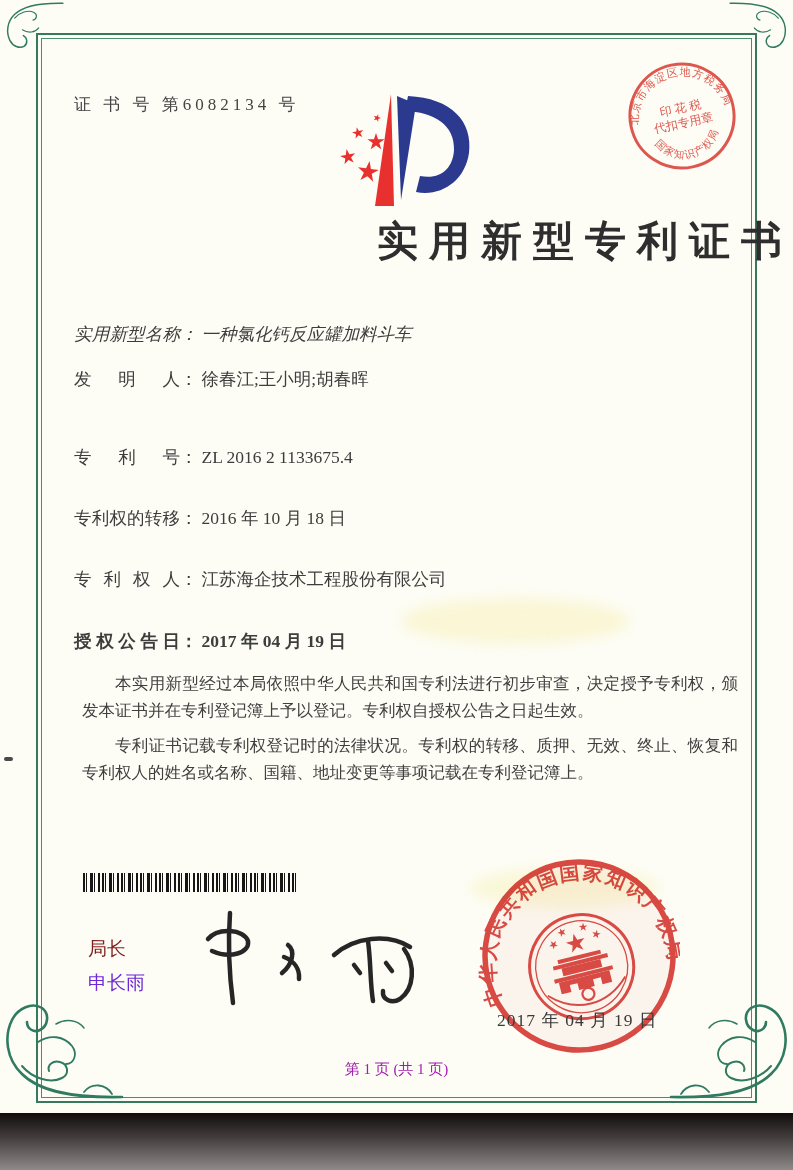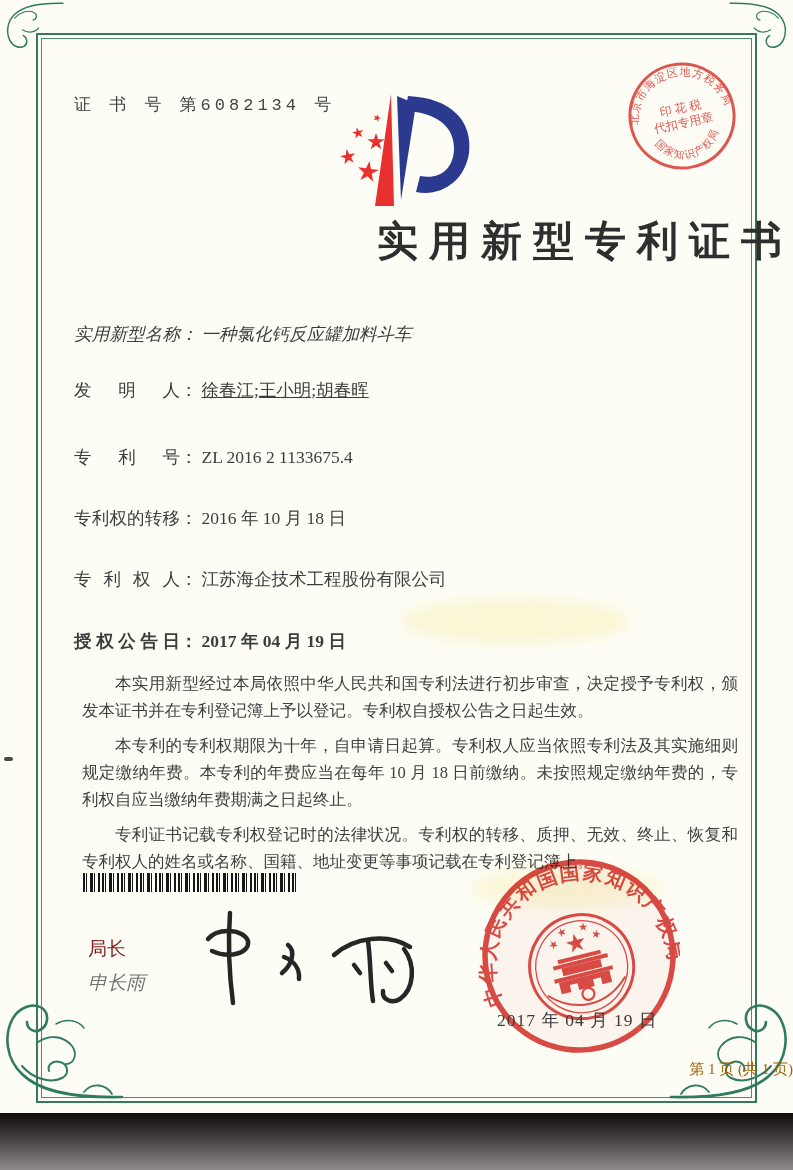--- a/index.html
+++ b/index.html
@@ -9,57 +9,57 @@
   .frame{position:absolute;left:36px;top:33px;width:717px;height:1066px;
          border:2px solid #37795f;}
   .frame-inner{position:absolute;inset:3px;border:1px solid #4c8a71;}
   
   .flourish{position:absolute;pointer-events:none;}
   .fl-bl{left:-4px;top:1000px;width:128px;height:112px;}
   .fl-br{right:-4px;top:1000px;width:128px;height:112px;transform:scaleX(-1);}
   .fl-tl{left:2px;top:-4px;width:62px;height:54px;transform:scaleY(-1);}
   .fl-tr{right:2px;top:-4px;width:62px;height:54px;transform:scale(-1,-1);}
   
-  .cert-no{position:absolute;left:74px;top:93px;font-size:17px;letter-spacing:4px;color:#444;font-family:Liberation Mono, monospace;}
+  .cert-no{position:absolute;left:74px;top:93px;font-size:17px;letter-spacing:4px;color:#444;}
   .logo{position:absolute;left:320px;top:80px;width:160px;height:130px;}
   .tax-seal{position:absolute;left:624px;top:58px;width:116px;height:116px;
             mix-blend-mode:multiply;opacity:.92;}
   .title{position:absolute;left:0;top:214px;width:100%;text-align:right;
          font-size:41px;font-weight:bold;letter-spacing:11px;color:#2e2e2e;}
   
   .fields{position:absolute;left:74px;top:322px;width:640px;}
   .field-row{position:absolute;left:0;font-size:17.5px;white-space:nowrap;color:#3d3d3d;}
   .field-label{display:inline-block;width:106px;text-align:justify;text-align-last:justify;}
   .field-colon{display:inline-block;margin-right:4px;}
-  .fr0{top:0;font-style:italic;}   .fr1{top:56px;text-decoration:underline;} .fr2{top:123px;}
+  .fr0{top:0;font-style:italic;}   .fr1{top:45px;} .fr2{top:123px;}
   .fr3{top:184px;} .fr4{top:245px;} .fr5{top:307px;font-weight:bold;}
   
   .body-text{position:absolute;left:74px;top:662px;width:672px;
              font-size:16.5px;line-height:27px;text-align:justify;color:#3f3f3f;}
   .body-text p{margin:8px;text-indent:2em;font-family:Liberation Serif, serif;}
   
   .barcode{position:absolute;left:83px;top:873px;width:214px;height:19px;
     background:repeating-linear-gradient(90deg,
       #161616 0 2px,transparent 2px 3px,
       #161616 3px 4px,transparent 4px 7px,
       #161616 7px 10px,transparent 10px 11px,
       #161616 11px 12px,transparent 12px 15px,
       #161616 15px 17px,transparent 17px 19px);}
   
   .issuer-title{position:absolute;left:88px;top:936px;font-size:19px;color:#7f1d1d;
                 font-family:"Liberation Sans","DejaVu Sans",sans-serif;}
-  .issuer-name{position:absolute;left:88px;top:970px;font-size:19px;color:#737373;
-               font-family:"Liberation Sans","DejaVu Sans",sans-serif;font-style:italic;}
+  .issuer-name{position:absolute;left:88px;top:970px;font-size:19px;color:#6d28d9;
+               font-family:"Liberation Sans","DejaVu Sans",sans-serif;}
   .signature{position:absolute;left:196px;top:903px;width:244px;height:106px;}
   .sipo-seal{position:absolute;left:478px;top:855px;width:202px;height:202px;
              mix-blend-mode:multiply;opacity:.95;z-index:2;}
   .issue-date{position:absolute;left:497px;top:1008px;font-size:17.5px;color:#3a3a3a;
               letter-spacing:1px;z-index:5;}
-  .page-footer{position:absolute;left:0;top:1060px;width:100%;text-align:right;
-               font-size:15px;color:#a16207;}
+  .page-footer{position:absolute;left:0;top:1060px;width:100%;text-align:center;
+               font-size:15px;color:#a21caf;}
   
   .shadow-band{position:absolute;left:0;top:1113px;width:793px;height:57px;
     background:linear-gradient(180deg,#120d0d 0%,#3f3a39 40%,#8e8a89 100%);}
   .smudge{position:absolute;border-radius:50%;filter:blur(7px);pointer-events:none;}
   .sm1{left:400px;top:598px;width:230px;height:46px;background:rgba(246,232,140,.30);}
   .sm2{left:470px;top:868px;width:190px;height:40px;background:rgba(246,232,140,.28);}
   .speck{position:absolute;left:4px;top:757px;width:9px;height:4px;background:#4a4a4a;border-radius:2px;}
   svg text{font-family:"Liberation Serif","DejaVu Serif",serif;}
 </style>
 </head>
@@ -156,21 +156,20 @@
     <div class="field-row fr4">
       <span class="field-label">专利权人</span><span class="field-colon">：</span><span class="field-value">江苏海企技术工程股份有限公司</span>
     </div>
     <div class="field-row fr5">
       <span class="field-label">授权公告日</span><span class="field-colon">：</span><span class="field-value">2017 年 04 月 19 日</span>
     </div>
   </div>
 
   <div class="body-text">
     <p>本实用新型经过本局依照中华人民共和国专利法进行初步审查，决定授予专利权，颁发本证书并在专利登记簿上予以登记。专利权自授权公告之日起生效。</p>
-    <p>本专利的专利权期限为十年，自申请日起算。专利权人应当依照专利法及其实施细则规定缴纳年费。本专利的年费应当在每年 10 月 18 日前缴纳。未按照规定缴纳年费的，专利权自应当缴纳年费期满之日起终止。</p>
     <p>专利证书记载专利权登记时的法律状况。专利权的转移、质押、无效、终止、恢复和专利权人的姓名或名称、国籍、地址变更等事项记载在专利登记簿上。</p>
   </div>
 
   <div class="barcode"></div>
 
   <div class="issuer-title">局长</div>
   <div class="issuer-name">申长雨</div>
 
   <svg class="signature" viewBox="0 0 244 106">
     <g fill="none" stroke="#262626" stroke-width="4.5" stroke-linecap="round">

